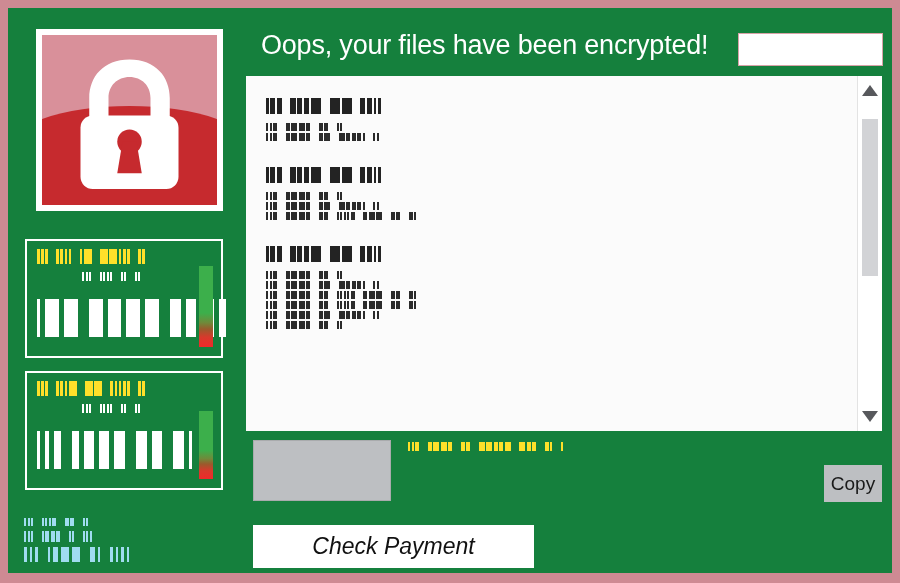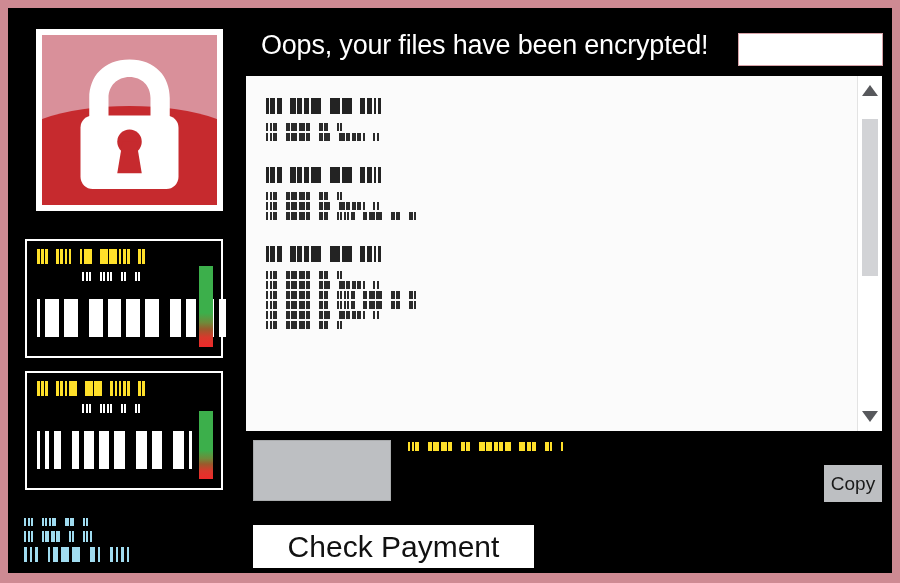--- a/index.html
+++ b/index.html
@@ -16,21 +16,21 @@
     position: relative;
     width: 900px;
     height: 583px;
     background: #ce8a93;          
     padding: 8px 8px 10px 8px;
   }
   #canvas {
     position: relative;
     width: 884px;
     height: 565px;
-    background: #000000;          
+    background: #15803d;          
   }
 
   
   
   .redline { display: flex; align-items: flex-end; gap: 0; white-space: nowrap; }
   .rword   { display: inline-flex; align-items: flex-end; }
   .rword + .rword { margin-left: 0.42em; }
   .rb {
     display: inline-block;
     margin-right: 1.5px;
@@ -177,22 +177,22 @@
     color: #1a1a1a;
     font-size: 19px;
     display: flex; align-items: center; justify-content: center;
   }
 
   
   .action-btn {
     position: absolute;
     background: #ffffff;
     color: #111111;
-    font-size: 30px;
-    display: flex; align-items: center; justify-content: center;
+    font-size: 23px;
+    display: flex; align-items: center; justify-content: center; font-style: italic;
   }
   #btn-check   { left: 245px; top: 517px; width: 281px; height: 43px; }
   #btn-decrypt { left: 588px; top: 517px; width: 286px; height: 43px; }
 </style>
 </head>
 <body>
 
 <div id="window">
   <div id="canvas">
 

